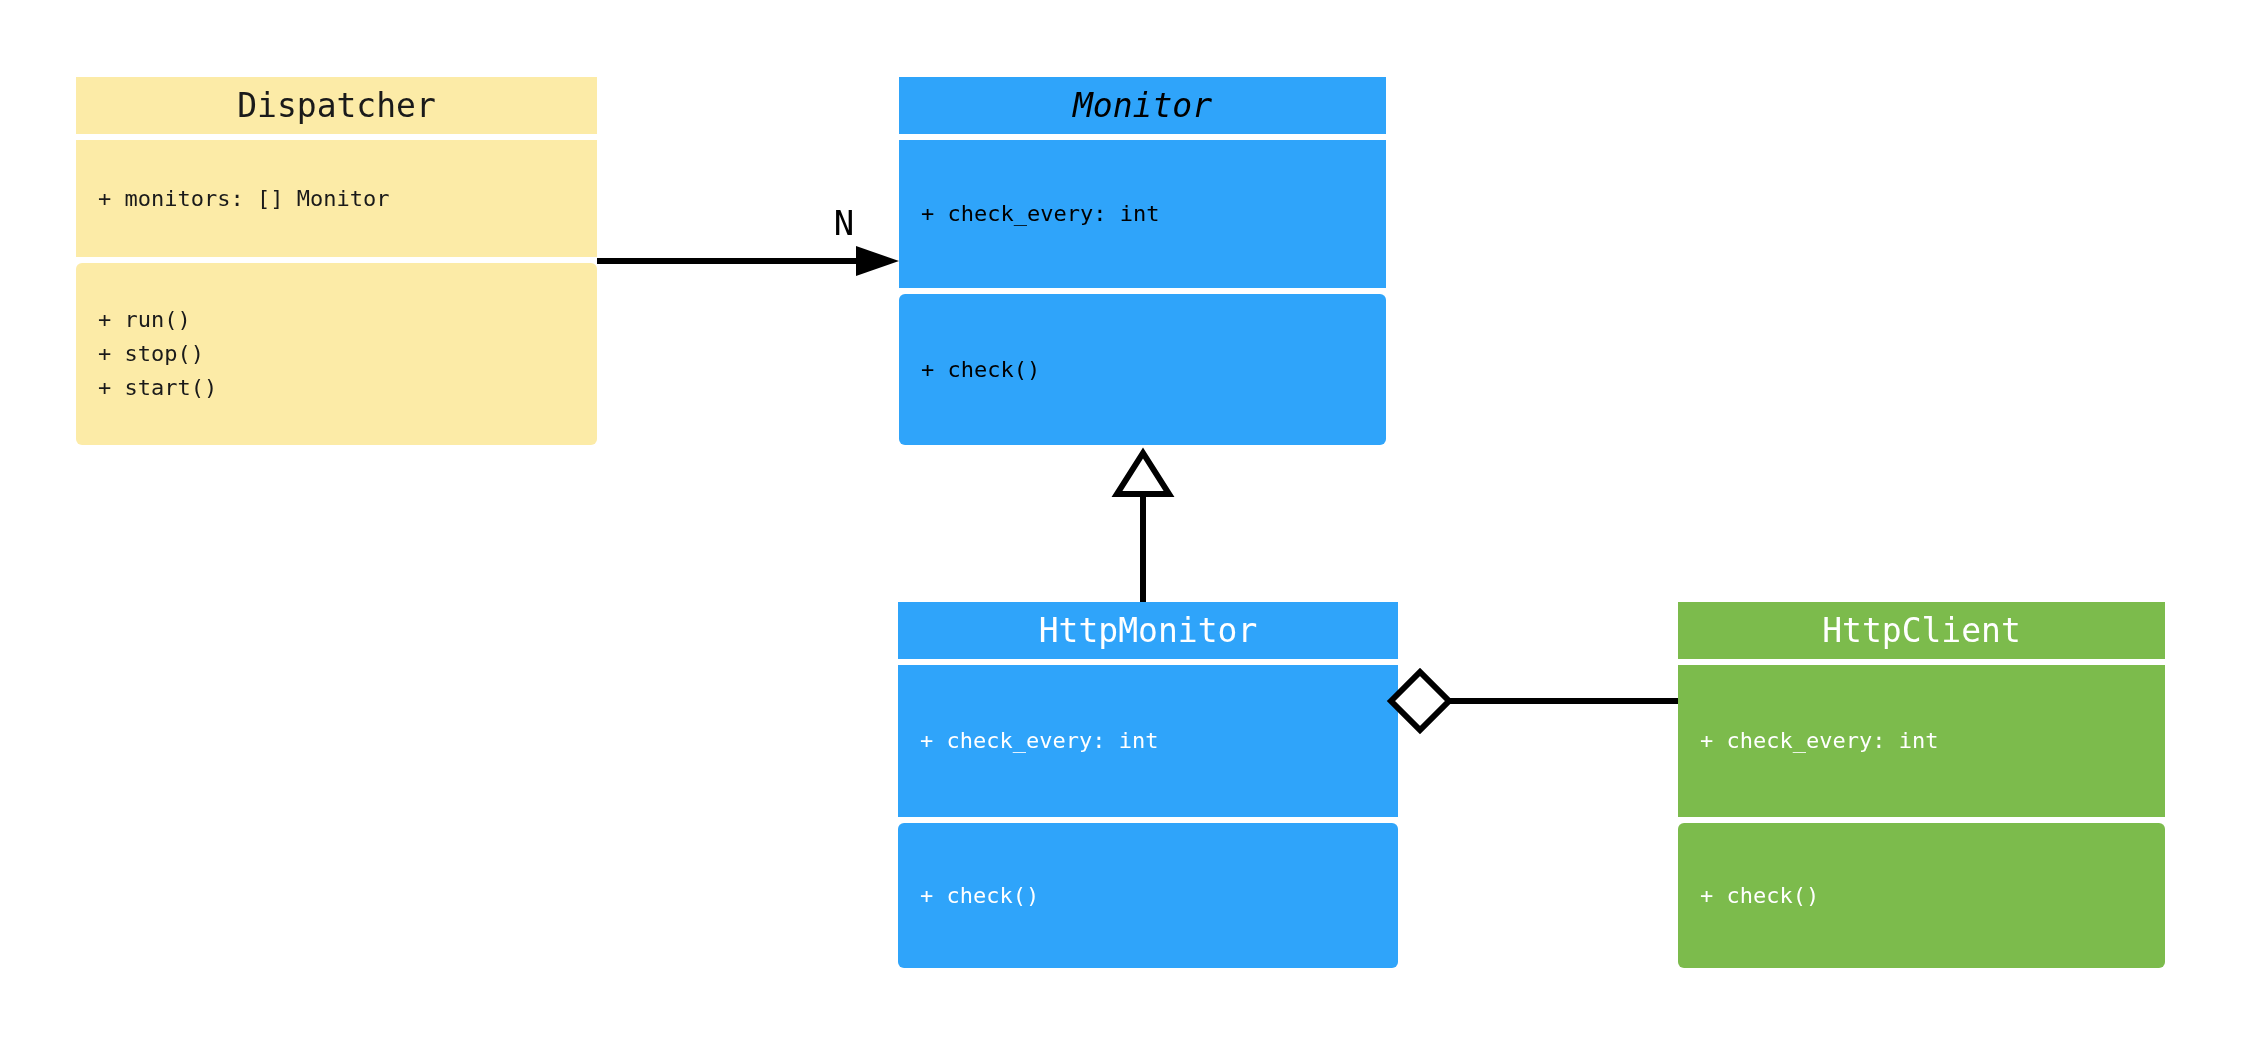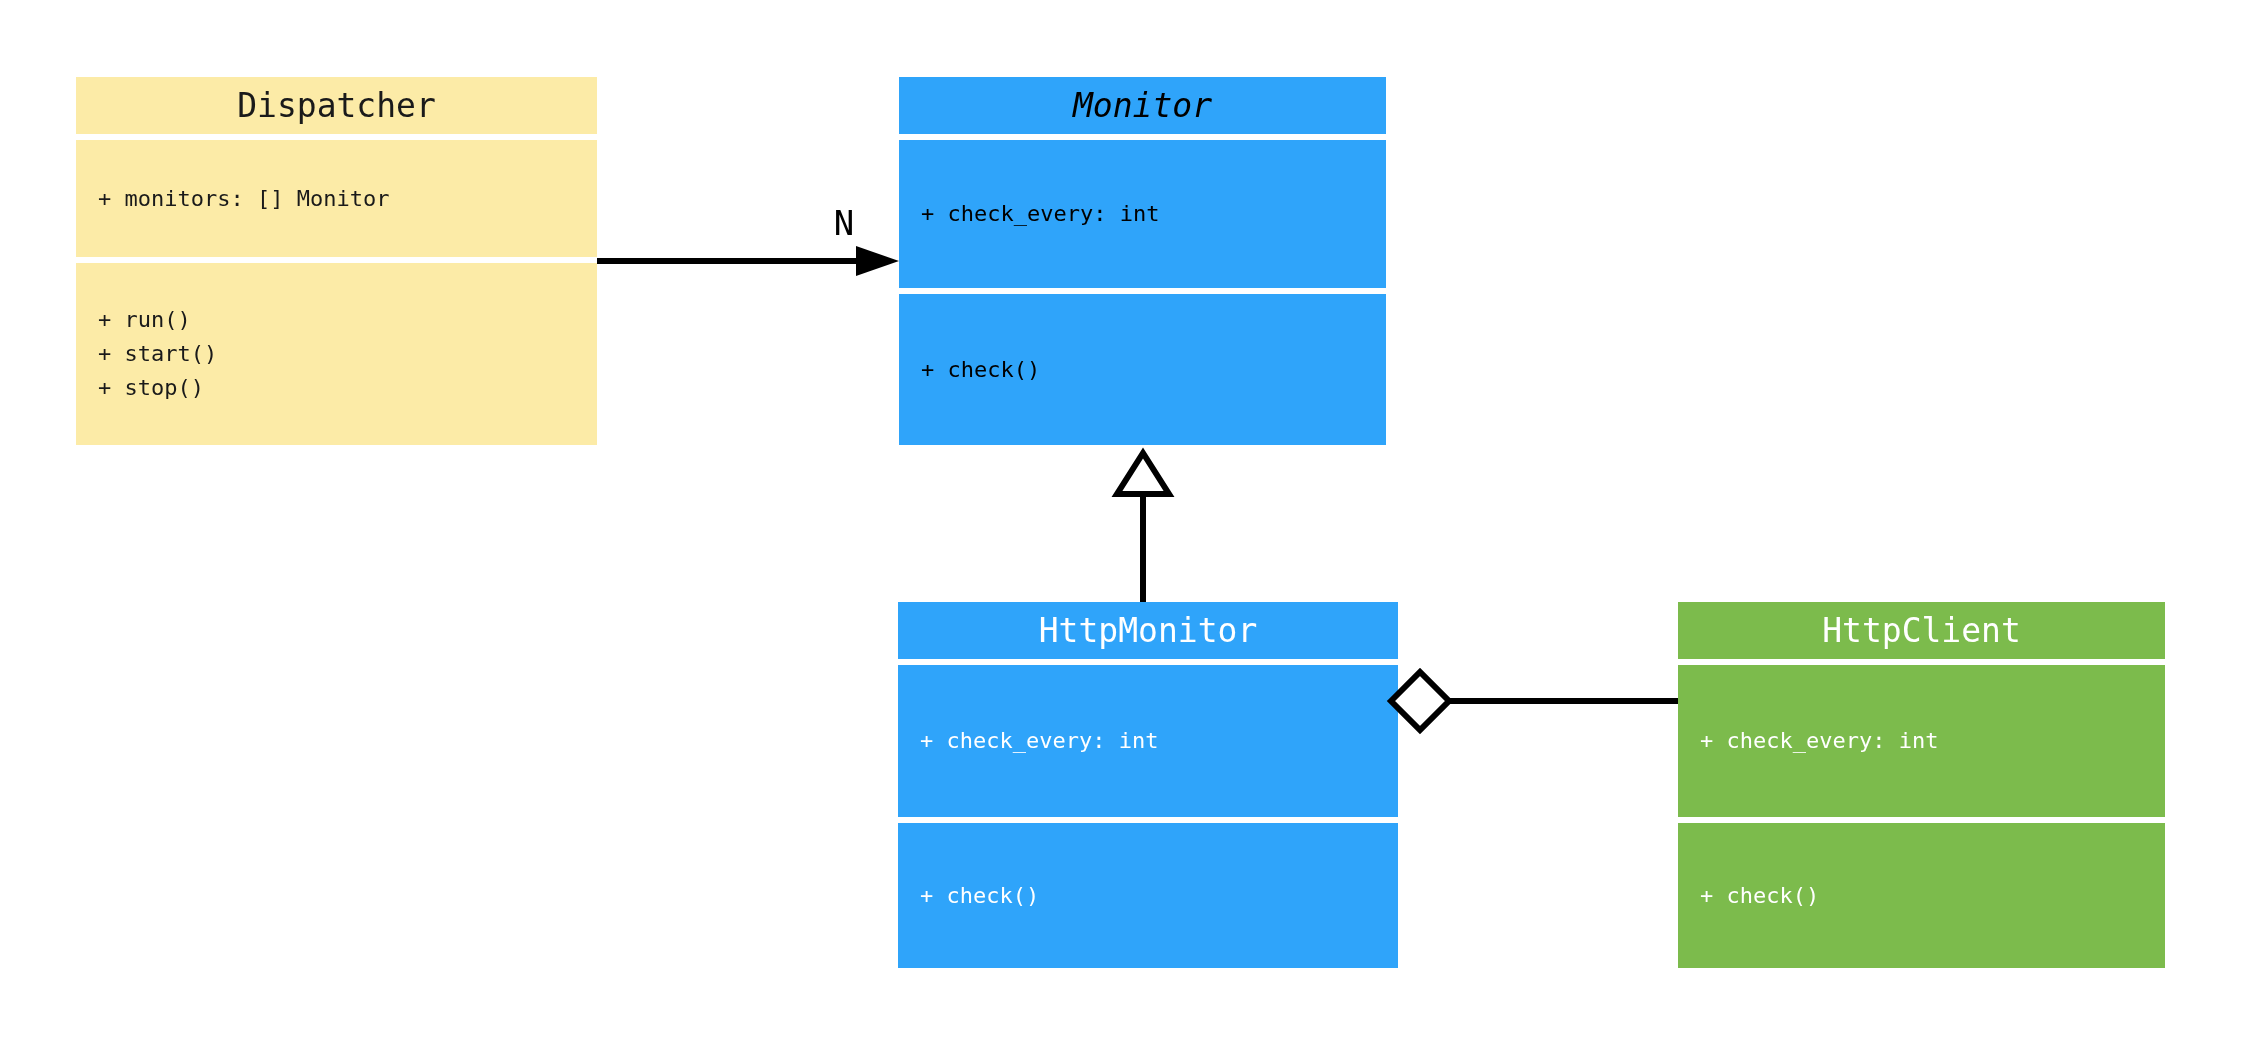--- a/index.html
+++ b/index.html
@@ -33,21 +33,21 @@
   }
   .attrs-bar, .methods-bar {
     display: flex;
     flex-direction: column;
     justify-content: center;
     padding-left: 22px;
     font-size: 22px;
     white-space: pre;
   }
   .attrs-bar { flex: none; }
-  .methods-bar { flex: 1; }
+  .methods-bar { flex: 1; border-radius: 6px; }
   .member-line { line-height: 34px; }
 
   
   .c-dispatcher { left: 76px; top: 77px; width: 521px; height: 368px; color: #1a1a1a; }
   .c-dispatcher .bar { background: #FCEBA7; }
   .c-dispatcher .attrs-bar { height: 117px; }
 
   
   .c-monitor { left: 899px; top: 77px; width: 487px; height: 368px; color: #000000; }
   .c-monitor .bar { background: #2FA4FA; }
@@ -88,22 +88,22 @@
 
 <div class="canvas">
 
   <div class="uml-class c-dispatcher">
     <div class="bar title-bar">Dispatcher</div>
     <div class="bar attrs-bar">
       <div class="member-line">+ monitors: [] Monitor</div>
     </div>
     <div class="bar methods-bar">
       <div class="member-line">+ run()</div>
+      <div class="member-line">+ stop()</div>
       <div class="member-line">+ start()</div>
-      <div class="member-line">+ stop()</div>
     </div>
   </div>
 
   <div class="uml-class c-monitor">
     <div class="bar title-bar">Monitor</div>
     <div class="bar attrs-bar">
       <div class="member-line">+ check_every: int</div>
     </div>
     <div class="bar methods-bar">
       <div class="member-line">+ check()</div>

